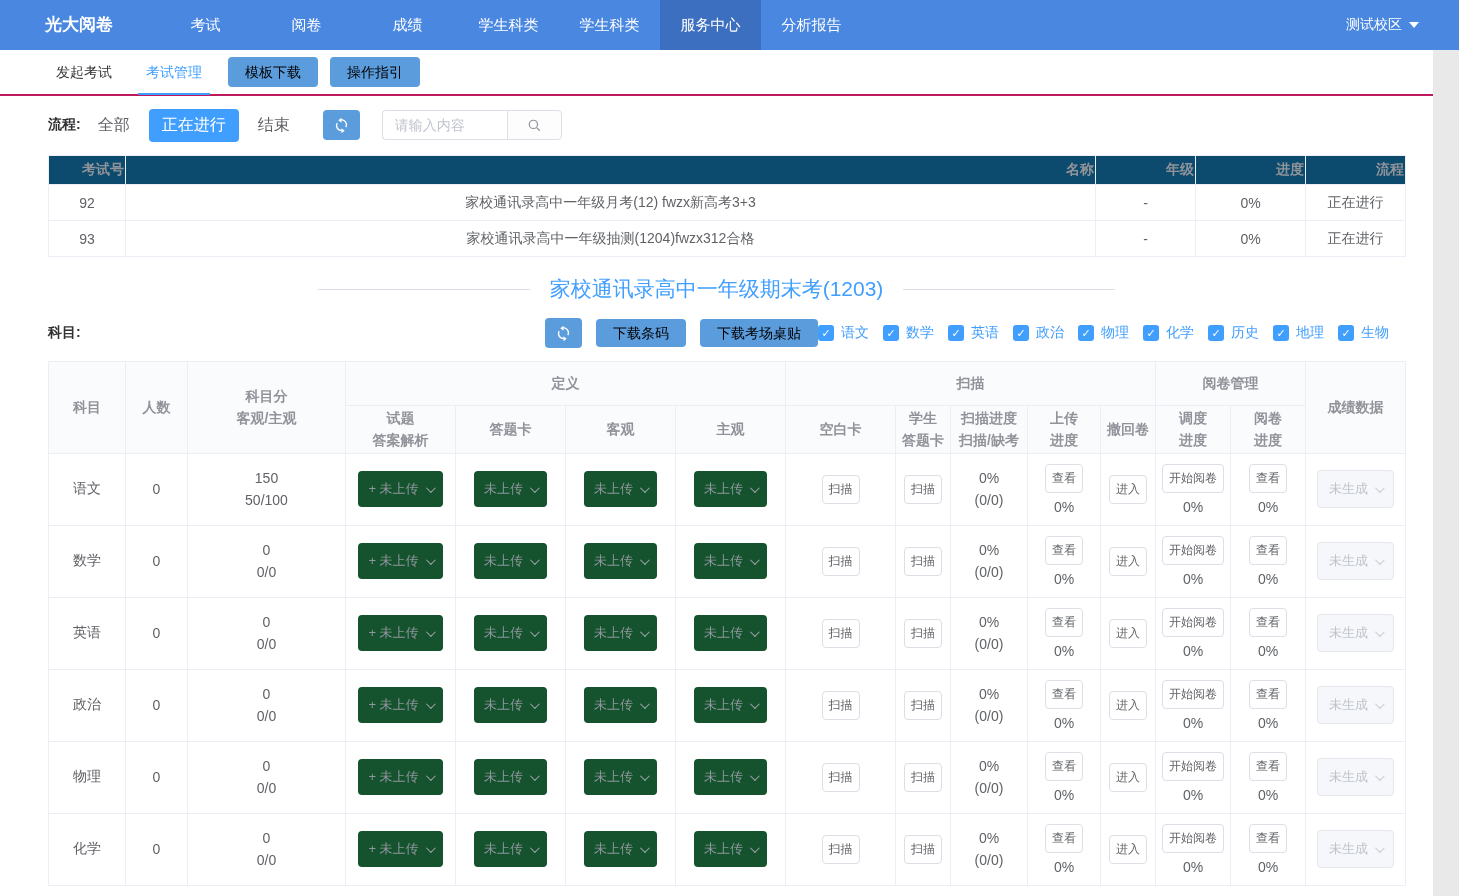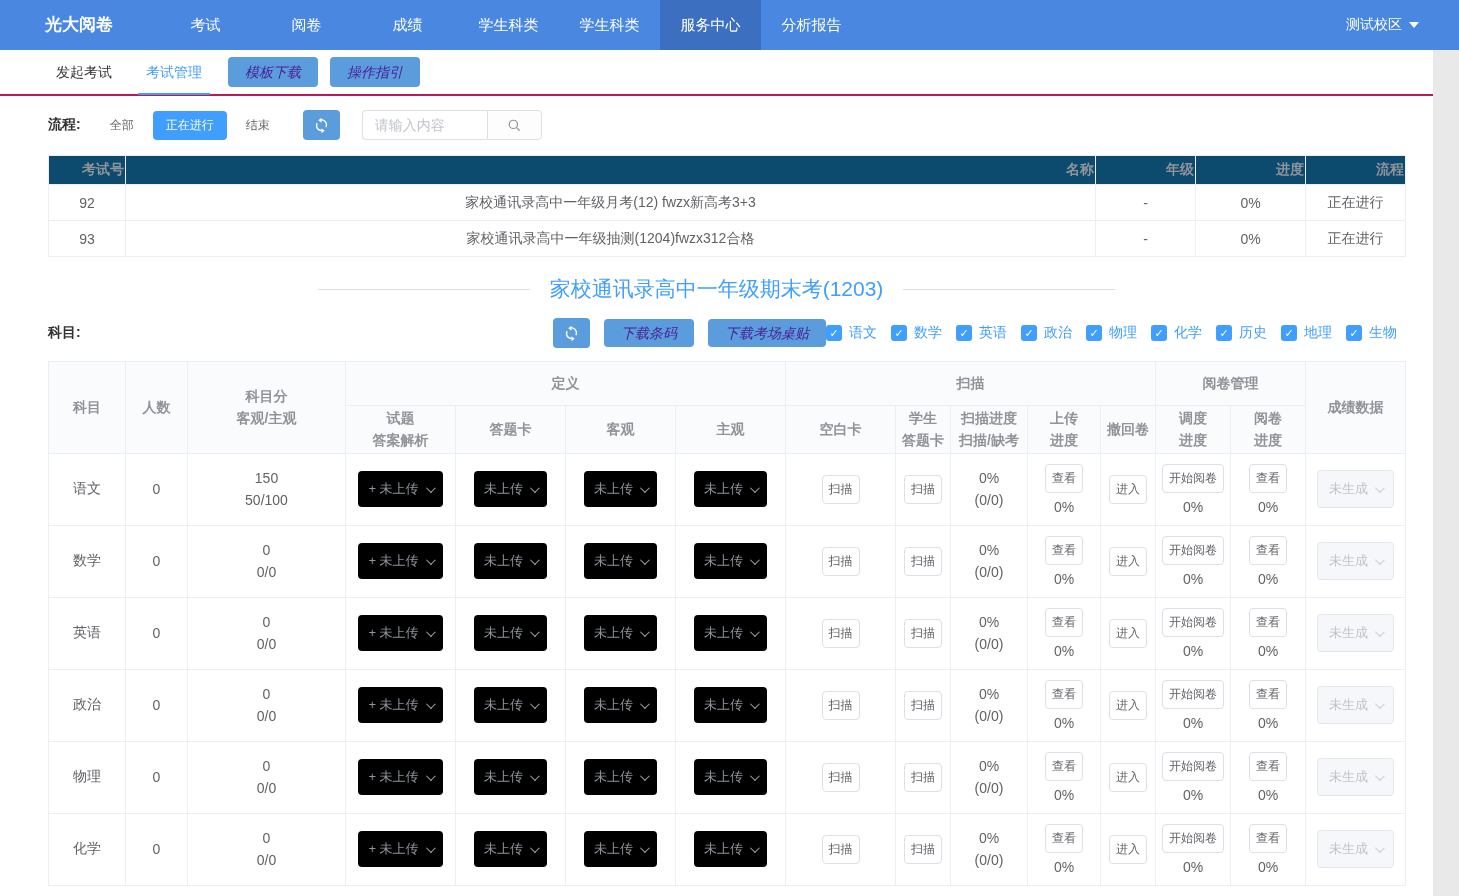--- a/index.html
+++ b/index.html
@@ -16,62 +16,62 @@
   .nav-items { display:flex; align-items:stretch; }
   .nav-item { width:101px; text-align:center; line-height:50px; font-size:15px; cursor:pointer; white-space:nowrap; }
   .nav-item.active { background:var(--nav_active_bg); }
   .campus { margin-left:auto; display:flex; align-items:center; gap:7px; padding-right:40px; font-size:14px; cursor:pointer;justify-content:center; }
   .caret-down { width:0; height:0; border-left:5px solid transparent; border-right:5px solid transparent; border-top:6px solid #fff; }
   
   .content { width:1433px; }
   .tabbar { display:flex; align-items:center; padding-left:48px; height:46px; border-bottom:2px solid #be185d; }
   .tab { height:45px; line-height:45px; padding:0 8px; margin-right:18px; font-size:14px; color:#303133; cursor:pointer; border-bottom:2px solid transparent; }
   .tab.active { color:var(--primary); border-bottom-color:var(--primary); }
-  .btn-blue { background:var(--btn_blue); color:#4c1d95; border:none; border-radius:4px; font-size:14px; padding:0 17px; height:30px; line-height:30px; margin-right:12px; cursor:pointer; font-family:inherit; white-space:nowrap;font-style:italic; }
+  .btn-blue { background:var(--btn_blue); color:#000000; border:none; border-radius:4px; font-size:14px; padding:0 17px; height:30px; line-height:30px; margin-right:12px; cursor:pointer; font-family:inherit; white-space:nowrap; }
   
   .filterbar { display:flex; align-items:center; padding-left:48px; margin-top:13px; height:32px; }
-  .filter-label { font-weight:bold; color:#303133; margin-right:16px; font-size:14px; }
-  .filter-opt { margin:0 13px; color:#606266; cursor:pointer; font-size:12px; }
+  .filter-label { font-weight:bold; color:#303133; margin-right:4px; font-size:14px; }
+  .filter-opt { margin:0 13px; color:#606266; cursor:pointer; font-size:16px; }
   .filter-opt.active { background:var(--primary); color:#fff; border-radius:4px; padding:6px 13px; margin:0 6px; }
   .icon-btn { width:37px; height:30px; background:var(--btn_blue); border:none; border-radius:4px; margin-left:20px; display:flex; align-items:center; justify-content:center; cursor:pointer; }
   .search-group { display:flex; margin-left:22px; height:30px; }
   .search-input { width:125px; height:30px; border:1px solid #dcdfe6; border-right:none; border-radius:4px 0 0 4px; padding:0 12px; font-size:14px; color:#606266; outline:none; font-family:inherit; }
   .search-input::placeholder { color:#c0c4cc; }
   .search-append { width:55px; border:1px solid #dcdfe6; border-radius:0 4px 4px 0; background:#fdfdfd; display:flex; align-items:center; justify-content:center; cursor:pointer; }
   
   table { border-collapse:collapse; table-layout:fixed; }
   .exam-table { width:1357px; margin:14px 0 0 48px; }
   .exam-table th, .exam-table td { border:1px solid #ebeef5; text-align:center; font-size:14px; }
   .exam-table th { height:29px; color:#909399; font-weight:bold; background:#0c4a6e;text-align:right; }
   .exam-table td { height:36px; color:#606266; }
   .exam-table tr.selected td { background:var(--highlight_row); }
   
   .exam-title { display:flex; align-items:center; justify-content:center; margin-top:17px; height:30px; }
   .exam-title .line { width:212px; height:1px; background:#dcdfe6; margin:0 20px; }
   .exam-title .txt { color:var(--primary); font-size:21px; white-space:nowrap; }
   
-  .subjectbar { display:flex; align-items:center; padding:0 22px 0 48px; margin-top:13px; height:32px; }
+  .subjectbar { display:flex; align-items:center; padding:0 30px 0 48px; margin-top:13px; height:32px; }
   .subjects-label { font-weight:bold; color:#303133; margin-right:12px; font-size:14px; }
   .subject-check { display:flex; align-items:center; margin-right:14px; cursor:pointer; }
   .cb { width:16px; height:16px; background:var(--primary); border-radius:3px; display:flex; align-items:center; justify-content:center; margin-right:7px; }
   .cb::after { content:"✓"; color:#fff; font-size:11px; line-height:1; }
   .subject-check span:last-child { color:var(--primary); font-size:14px; }
   .subjectbar .right { margin-left:auto; display:flex; align-items:center; }
   .subjectbar .icon-btn { margin-left:0; margin-right:14px; }
   .subjectbar .btn-blue { height:28px; line-height:28px; margin-right:0; margin-left:0; }
   .subjectbar .btn-blue + .btn-blue { margin-left:14px; }
   
   .main-table { width:1357px; margin:12px 0 0 48px; }
   .main-table th, .main-table td { border:1px solid #ebeef5; text-align:center; }
   .main-table th { background:#fafbfd; color:#909399; font-weight:bold; font-size:14px; height:44px; line-height:1.55; }
   .main-table td { height:72px; color:#606266; font-size:14px; background:#fff; }
   .two-line { line-height:1.6; }
   .stack { display:flex; flex-direction:column; align-items:center; gap:6px; }
   .mini-btn { background:#fff; border:1px solid #dcdfe6; border-radius:4px; color:#606266; font-size:12px; padding:5px 6px; cursor:pointer; font-family:inherit; white-space:nowrap; }
-  .drop-btn { background:#000000; border:none; border-radius:4px; color:#8f959e; font-size:13px; padding:9px 10px; cursor:pointer; font-family:inherit; display:inline-flex; align-items:center; white-space:nowrap; }
+  .drop-btn { background:#14532d; border:none; border-radius:4px; color:#8f959e; font-size:13px; padding:9px 10px; cursor:pointer; font-family:inherit; display:inline-flex; align-items:center; white-space:nowrap; }
   .gen-btn { background:#f5f7fa; border:1px solid #e4e7ed; border-radius:4px; color:#bfc4cc; font-size:13px; padding:9px 11px; cursor:not-allowed; font-family:inherit; display:inline-flex; align-items:center; white-space:nowrap; }
   .chev { width:7px; height:7px; border-right:1.5px solid #a0a5ab; border-bottom:1.5px solid #a0a5ab; transform:rotate(45deg) translateY(-2px); display:inline-block; margin-left:7px; }
   .gen-btn .chev { border-color:#c6cad1; }
   .pct { font-size:14px; color:#606266; }
   
   .scroll-strip { position:absolute; top:50px; right:0; width:26px; height:846px; background:#e9e9e9; }
 </style>
 </head>
 <body>
 

